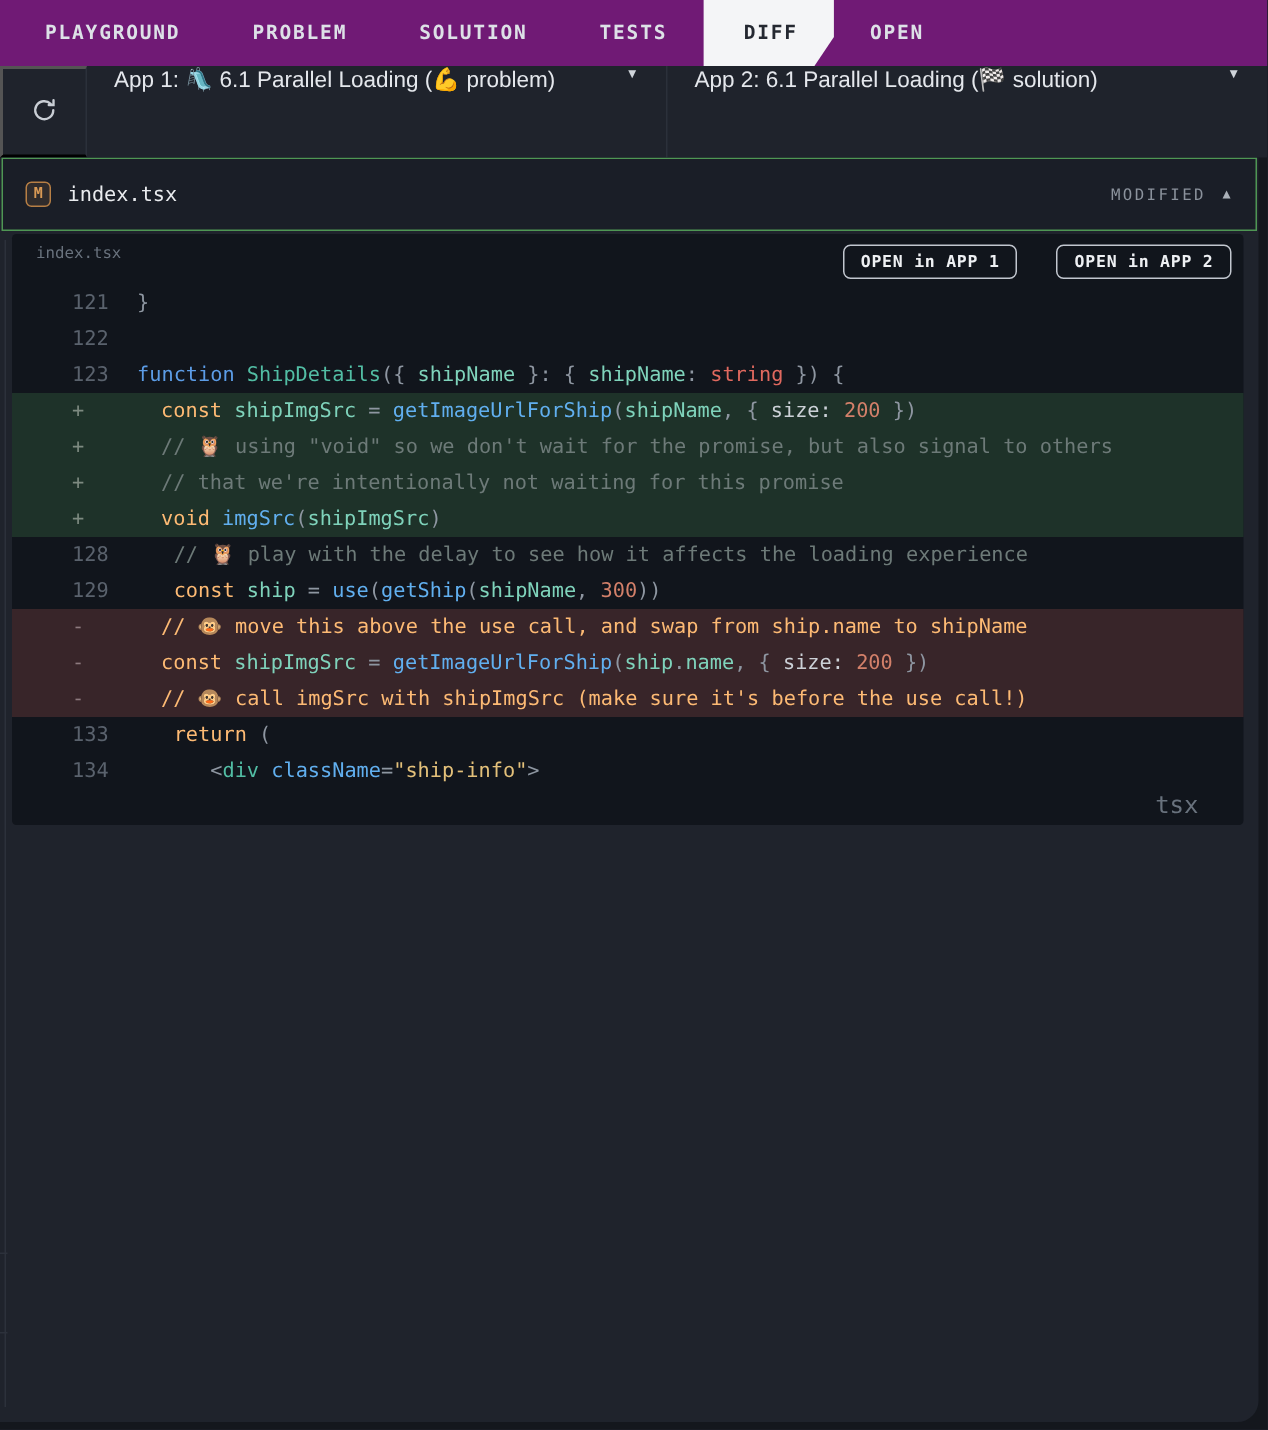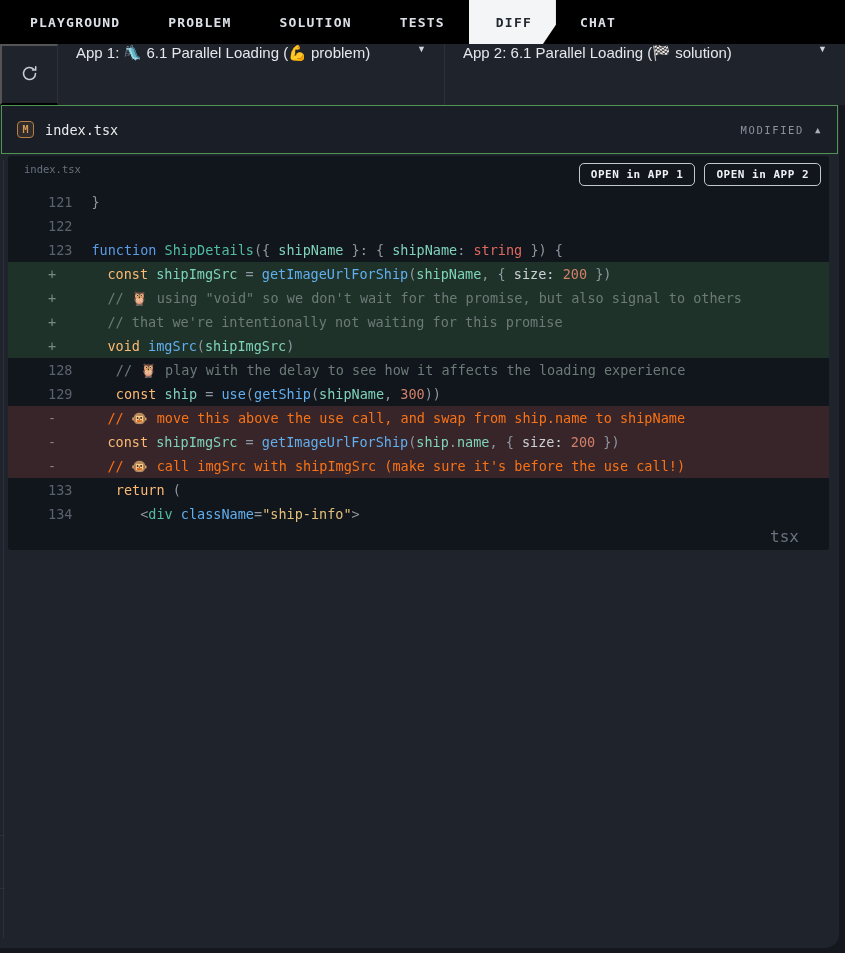--- a/index.html
+++ b/index.html
@@ -1,20 +1,20 @@
 <!DOCTYPE html>
 <html><head>
 <meta charset="utf-8">
 <style>
   * { margin:0; padding:0; box-sizing:border-box; }
   html,body { width:845px; height:953px; overflow:hidden; }
   body { background:#14171d; position:relative; font-family:"Liberation Sans",sans-serif; }
 
   
-  .navbar { height:44px; background:#000000; display:flex; align-items:stretch; padding-left:6px; }
+  .navbar { height:44px; background:#701a75; display:flex; align-items:stretch; padding-left:6px; }
   .tab { display:flex; align-items:center; padding:0 24px;
          font-family:"DejaVu Sans Mono",monospace; font-size:13px; font-weight:600;
          letter-spacing:1.2px; color:#dde1e7; cursor:pointer; }
   .tab.active { background:#f4f5f7; color:#242831;
          clip-path:polygon(0 0,100% 0,100% 56%,calc(100% - 13px) 100%,0 100%);padding-left:27px; }
 
   
   .toolbar { height:61px; background:#1f232c; display:flex; align-items:stretch; }
   .refresh-btn { width:58px; display:flex; align-items:center; justify-content:center;
          border-right:1px solid #2b303a; cursor:pointer; background:none; }
@@ -40,21 +40,21 @@
   .file-name { margin-left:11px; font-family:"DejaVu Sans Mono",monospace; font-size:13.5px; color:#e9ebee; }
   .file-status { margin-left:auto; display:flex; align-items:center; gap:11px;
         font-family:"DejaVu Sans Mono",monospace; font-size:10.5px; letter-spacing:1.6px; color:#8b929c; }
   .collapse-icon { font-size:9px; color:#aab0b8; }
 
   
   .code-block { margin:2px 10px 0 8px; background:#11151c; border-radius:3px;
         position:relative; padding:34px 0 2px 0; }
   .code-label { position:absolute; top:7px; left:16px;
         font-family:"DejaVu Sans Mono",monospace; font-size:10.5px; color:#69727d; }
-  .open-buttons { position:absolute; top:7px; right:8px; display:flex; gap:9px; }
+  .open-buttons { position:absolute; top:7px; right:8px; display:flex; gap:26px; }
   .open-btn { font-family:"DejaVu Sans Mono",monospace; font-size:11px; font-weight:700;
         letter-spacing:.5px; color:#eef0f3; background:transparent;
         border:1px solid #c2c7cf; border-radius:5px; padding:4px 11px; cursor:pointer; }
 
   .line { height:24px; display:flex; white-space:pre;
         font-family:"DejaVu Sans Mono",monospace; font-size:13.5px; line-height:24px; }
   .gutter { flex:0 0 56px; padding-left:40px; color:#5a626d; }
   .code { margin-left:19px; color:#ccd1d7; }
   .line.added   { background:#1e3229; }
   .line.removed { background:#382529; }
@@ -65,36 +65,36 @@
   .tk-kb  { color:#5c9ce6; }   
   .tk-fn  { color:#61afef; }   
   .tk-cls { color:#52bda4; }   
   .tk-v   { color:#7fd3bb; }   
   .tk-s   { color:#e3c07a; }   
   .tk-ty  { color:#e0695f; }   
   .tk-n   { color:#d3806a; }   
   .tk-p   { color:#8e96a1; }   
   .tk-t   { color:#ccd1d7; }   
   .tk-c   { color:#6d7a78; }   
-  .tk-cr  { color:#f97316; }   
+  .tk-cr  { color:#fdba74; }   
 
   .lang-label { height:22px; line-height:22px; text-align:right; padding-right:30px;
         font-family:"DejaVu Sans Mono",monospace; font-size:16px; color:#69727d; }
 </style>
 </head>
 <body>
 
 <div class="navbar">
   <div style="display:flex">
       <div class="tab">PLAYGROUND</div>
       <div class="tab">PROBLEM</div>
       <div class="tab">SOLUTION</div>
       <div class="tab">TESTS</div>
       <div class="tab active">DIFF</div>
-      <div class="tab">CHAT</div>
+      <div class="tab">OPEN</div>
     </div>
 </div>
 
 <div class="toolbar">
   <button class="refresh-btn">
     <span>
       <svg width="19" height="19" viewBox="0 0 24 24" fill="none" stroke="#c9ced5" stroke-width="2" stroke-linecap="round">
         <path d="M19.6 12a7.6 7.6 0 1 1-2.2-5.37"></path>
         <path d="M19.8 3.6v4h-4"></path>
       </svg>

